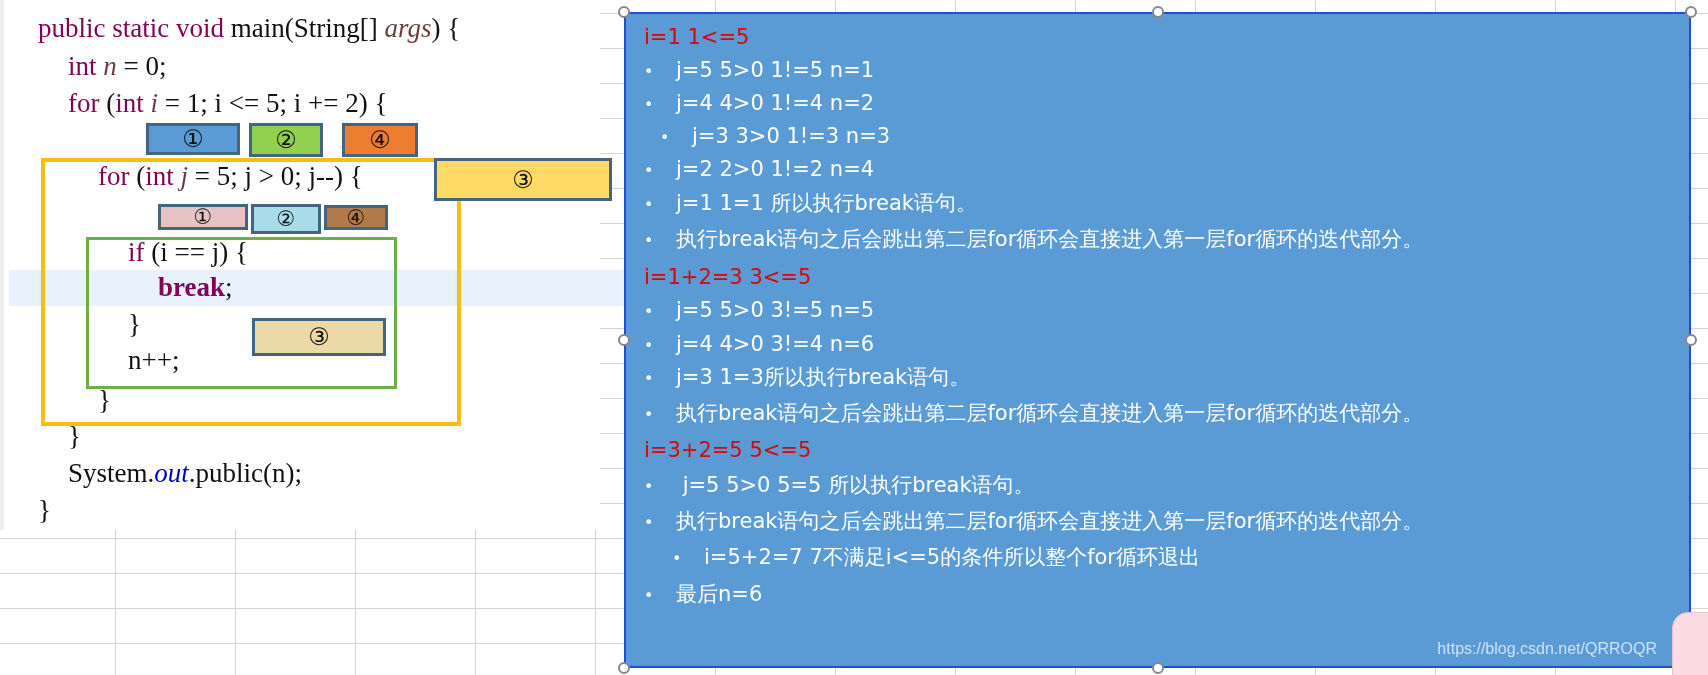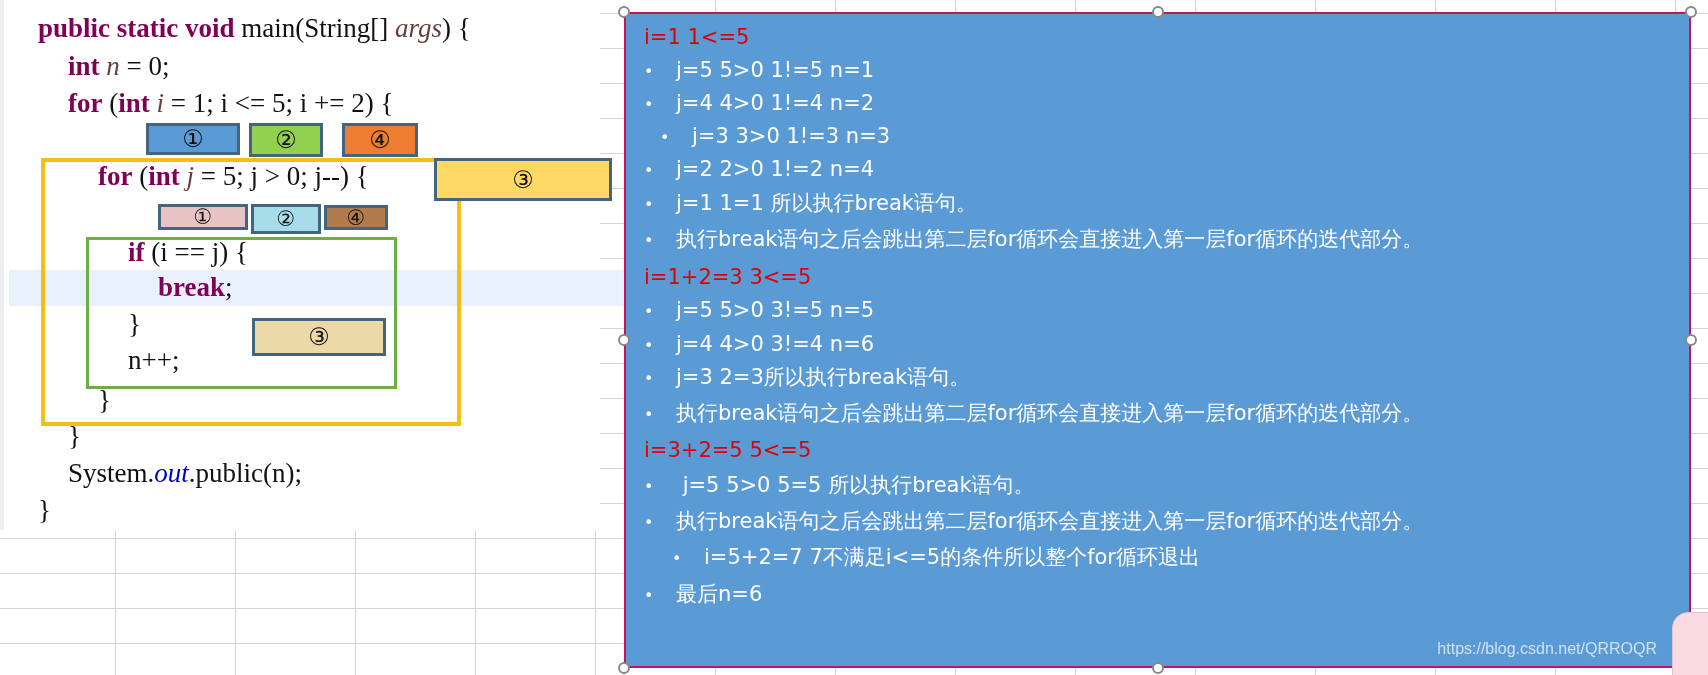--- a/index.html
+++ b/index.html
@@ -14,40 +14,40 @@
       linear-gradient(to right, #d4d4d4 1px, transparent 1px),
       linear-gradient(to bottom, #d4d4d4 1px, transparent 1px);
     background-size:120px 35px;
     background-position:115px 13px;
   }
   
   .code-img { position:absolute; left:0; top:0; width:600px; height:530px;
     background:#ffffff; border-left:4px solid #eeeeee; box-sizing:border-box; }
   .highlight-row { position:absolute; left:5px; top:270px; width:620px; height:36px; background:#e8f1fc; }
   .code-line { position:absolute; font-size:27px; color:#111; white-space:pre; line-height:32px; }
-  .kw { color:#7f0055;font-weight:bold; }
+  .kw { color:#7f0055; }
   .var { color:#6a3e3e;font-style:italic; }
   .field { color:#0000c0; font-style:italic; }
   .box-outline { position:absolute; box-sizing:border-box; }
   .yellow-outline { left:37px; top:158px; width:420px; height:268px; border:4px solid #f6be16; }
   .green-outline { left:82px; top:237px; width:311px; height:152px; border:3px solid #6fae46; }
   .tag { position:absolute; box-sizing:border-box; border:3px solid #44657f;
     font-family:"DejaVu Sans", sans-serif; font-size:24px; color:#111;
     display:flex; align-items:center; justify-content:center; }
   .tag-blue { background:#5b9bd5; }
   .tag-green { background:#92d050; }
   .tag-orange { background:#ed7d31; }
   .tag-yellow { background:#ffd966; }
   .tag-pink { background:#e8c3c3; }
   .tag-cyan { background:#a8dce8; }
   .tag-wood { background:#b07a4a; }
   .tag-paper { background:#ecd9a8; }
   
   .panel { position:absolute; left:624px; top:12px; width:1067px; height:656px;
-    background:#5b9bd5; border:2px solid #be185d; box-sizing:border-box;
+    background:#5b9bd5; border:2px solid #1d4ed8; box-sizing:border-box;
     font-family:"DejaVu Sans", sans-serif; color:#ffffff; }
   .panel .row { position:absolute; left:18px; font-size:21px; line-height:30px; white-space:nowrap; }
   .panel .head { color:#e00000; }
   .bullet { display:inline-block; width:32px; font-size:16px; }
   .handle { position:absolute; width:12px; height:12px; border-radius:50%;
     background:#fff; border:2px solid #888; box-sizing:border-box; }
   .watermark { position:absolute; right:32px; bottom:8px; font-family:"Liberation Sans", sans-serif;
     font-size:16px; color:rgba(255,255,255,0.7);margin-top:16px; }
   .sticker { position:absolute; left:1672px; top:612px; width:60px; height:80px;
     background:#fadbe3; border-radius:16px; border:1px solid #e6c0cb; }
@@ -97,21 +97,21 @@
   <div class="row head" style="top:8px;"><span>i=1 1&lt;=5</span></div>
   <div class="row" style="top:41px;"><span class="bullet">•</span><span>j=5 5&gt;0 1!=5 n=1</span></div>
   <div class="row" style="top:74px;"><span class="bullet">•</span><span>j=4 4&gt;0 1!=4 n=2</span></div>
   <div class="row" style="top:107px;margin-left:16px;"><span class="bullet">•</span><span>j=3 3&gt;0 1!=3 n=3</span></div>
   <div class="row" style="top:140px;"><span class="bullet">•</span><span>j=2  2&gt;0 1!=2 n=4</span></div>
   <div class="row" style="top:174px;"><span class="bullet">•</span><span>j=1 1=1 所以执行break语句。</span></div>
   <div class="row" style="top:210px;"><span class="bullet">•</span><span>执行break语句之后会跳出第二层for循环会直接进入第一层for循环的迭代部分。</span></div>
   <div class="row head" style="top:248px;"><span>i=1+2=3  3&lt;=5</span></div>
   <div class="row" style="top:281px;"><span class="bullet">•</span><span>j=5 5&gt;0 3!=5 n=5</span></div>
   <div class="row" style="top:315px;"><span class="bullet">•</span><span>j=4 4&gt;0 3!=4 n=6</span></div>
-  <div class="row" style="top:348px;"><span class="bullet">•</span><span>j=3 2=3所以执行break语句。</span></div>
+  <div class="row" style="top:348px;"><span class="bullet">•</span><span>j=3 1=3所以执行break语句。</span></div>
   <div class="row" style="top:384px;"><span class="bullet">•</span><span>执行break语句之后会跳出第二层for循环会直接进入第一层for循环的迭代部分。</span></div>
   <div class="row head" style="top:421px;"><span>i=3+2=5 5&lt;=5</span></div>
   <div class="row" style="top:456px;"><span class="bullet">•</span><span> j=5 5&gt;0 5=5 所以执行break语句。</span></div>
   <div class="row" style="top:492px;"><span class="bullet">•</span><span>执行break语句之后会跳出第二层for循环会直接进入第一层for循环的迭代部分。</span></div>
   <div class="row" style="top:528px;margin-left:28px;"><span class="bullet">•</span><span>i=5+2=7  7不满足i&lt;=5的条件所以整个for循环退出</span></div>
   <div class="row" style="top:565px;"><span class="bullet">•</span><span>最后n=6</span></div>
   <div class="watermark">https://blog.csdn.net/QRROQR</div>
 </div>
 
 <div class="handle" style="left:618px;top:6px;"></div>

